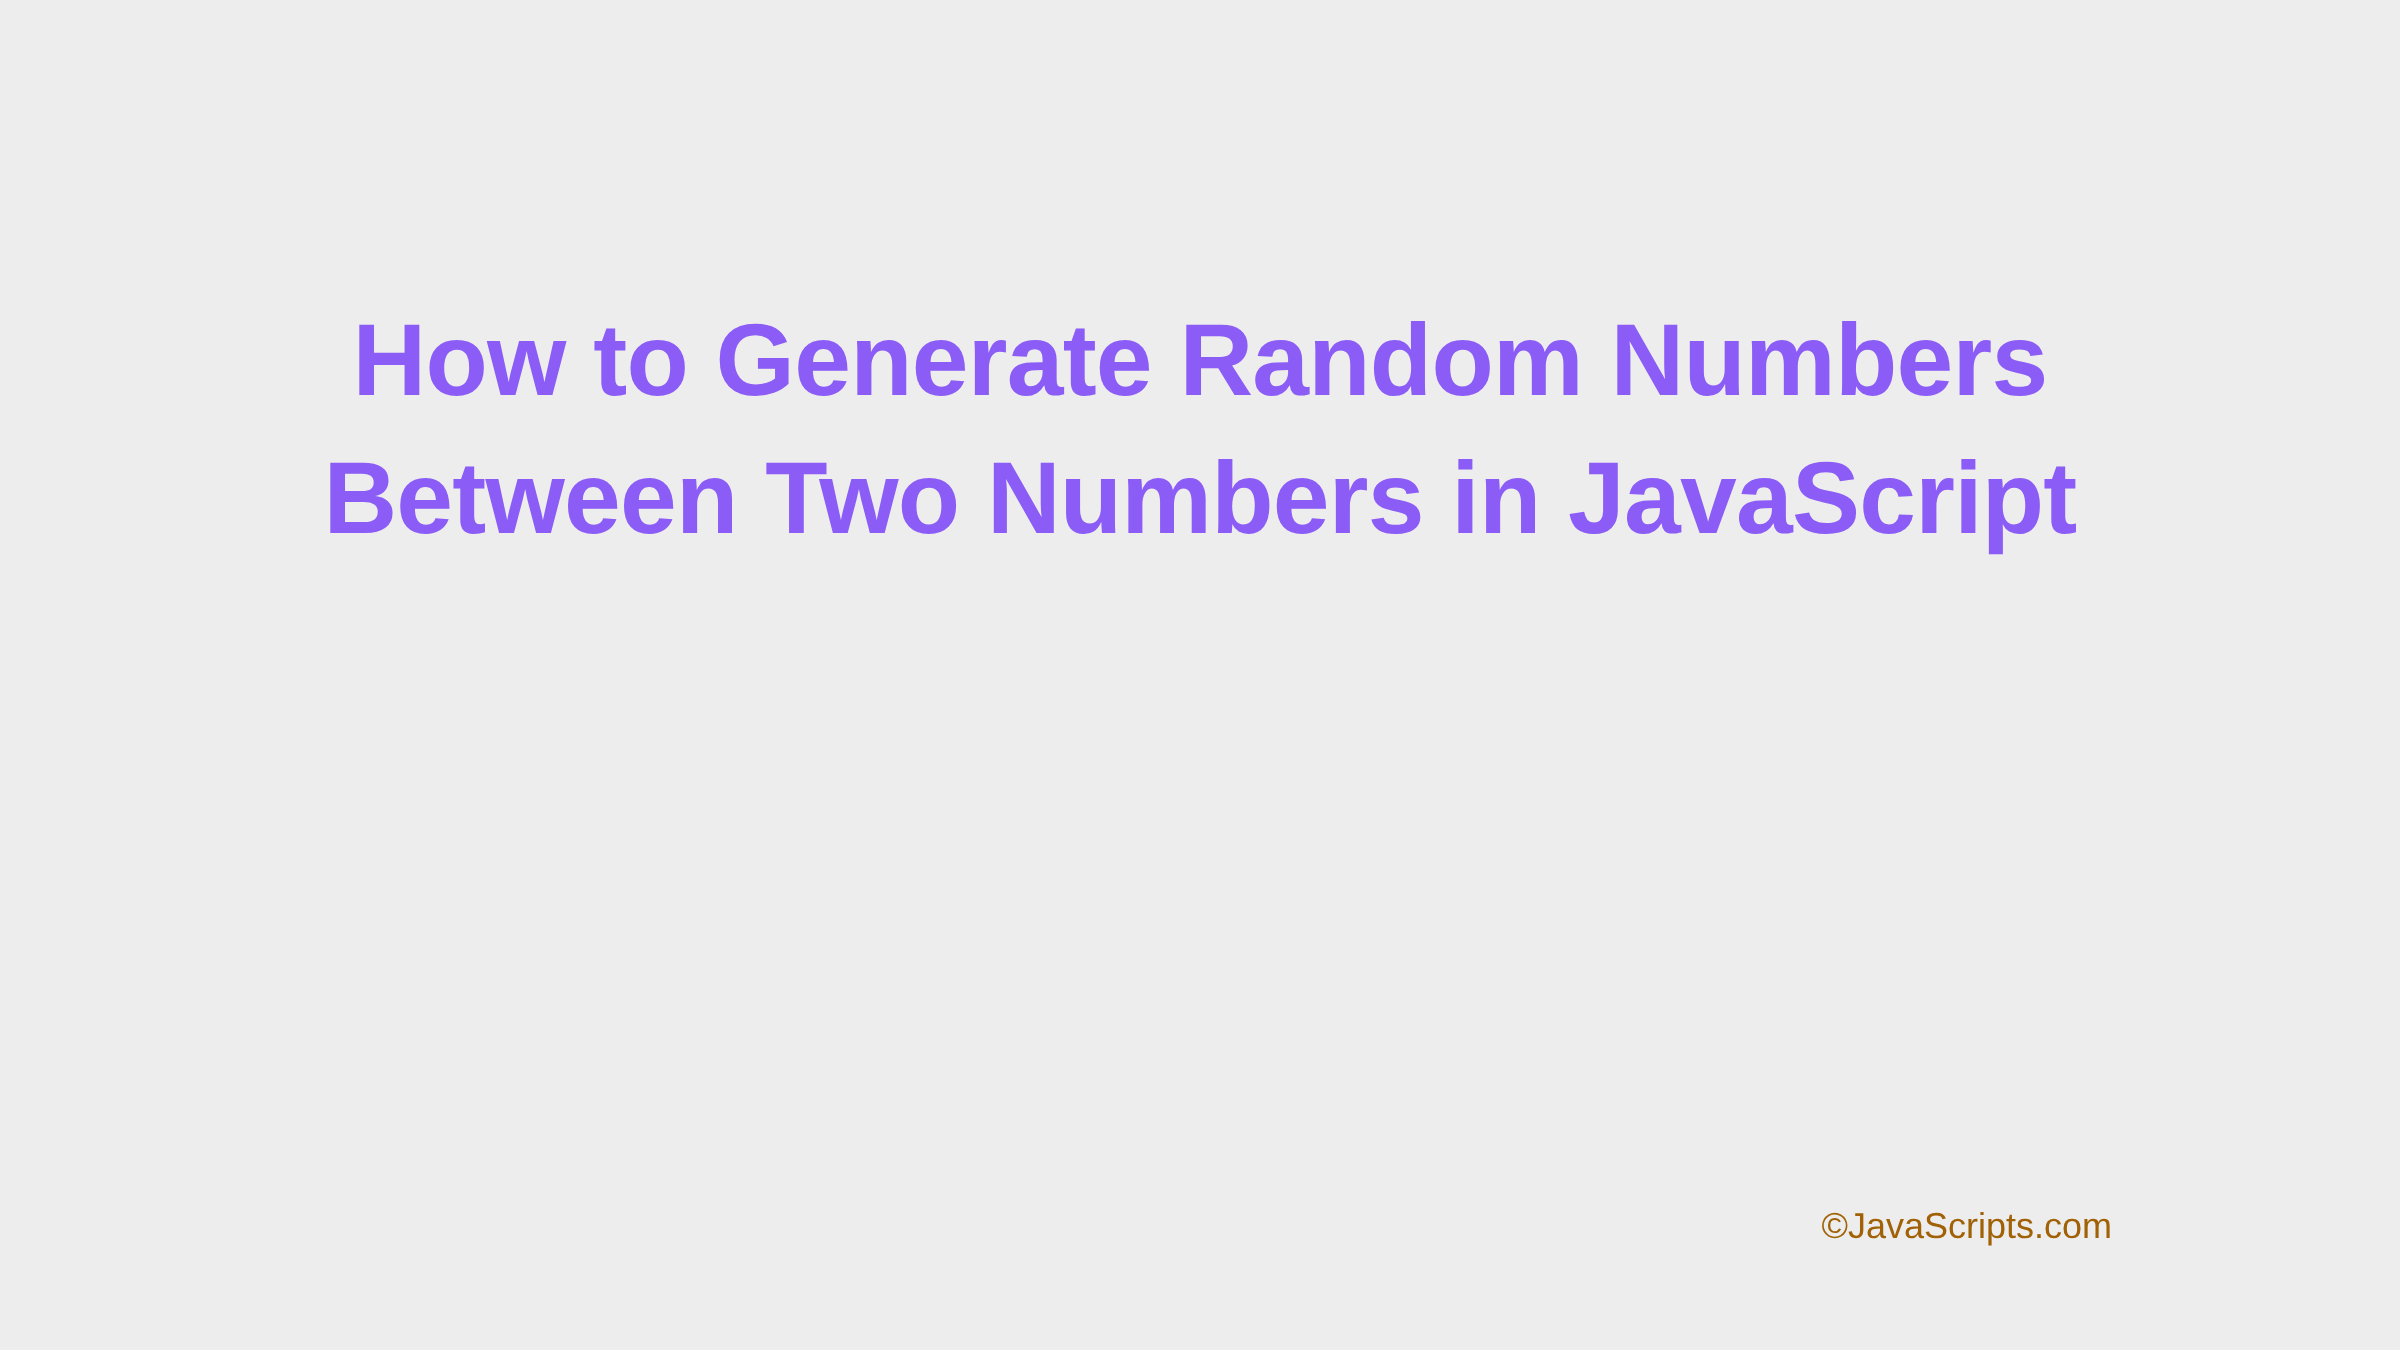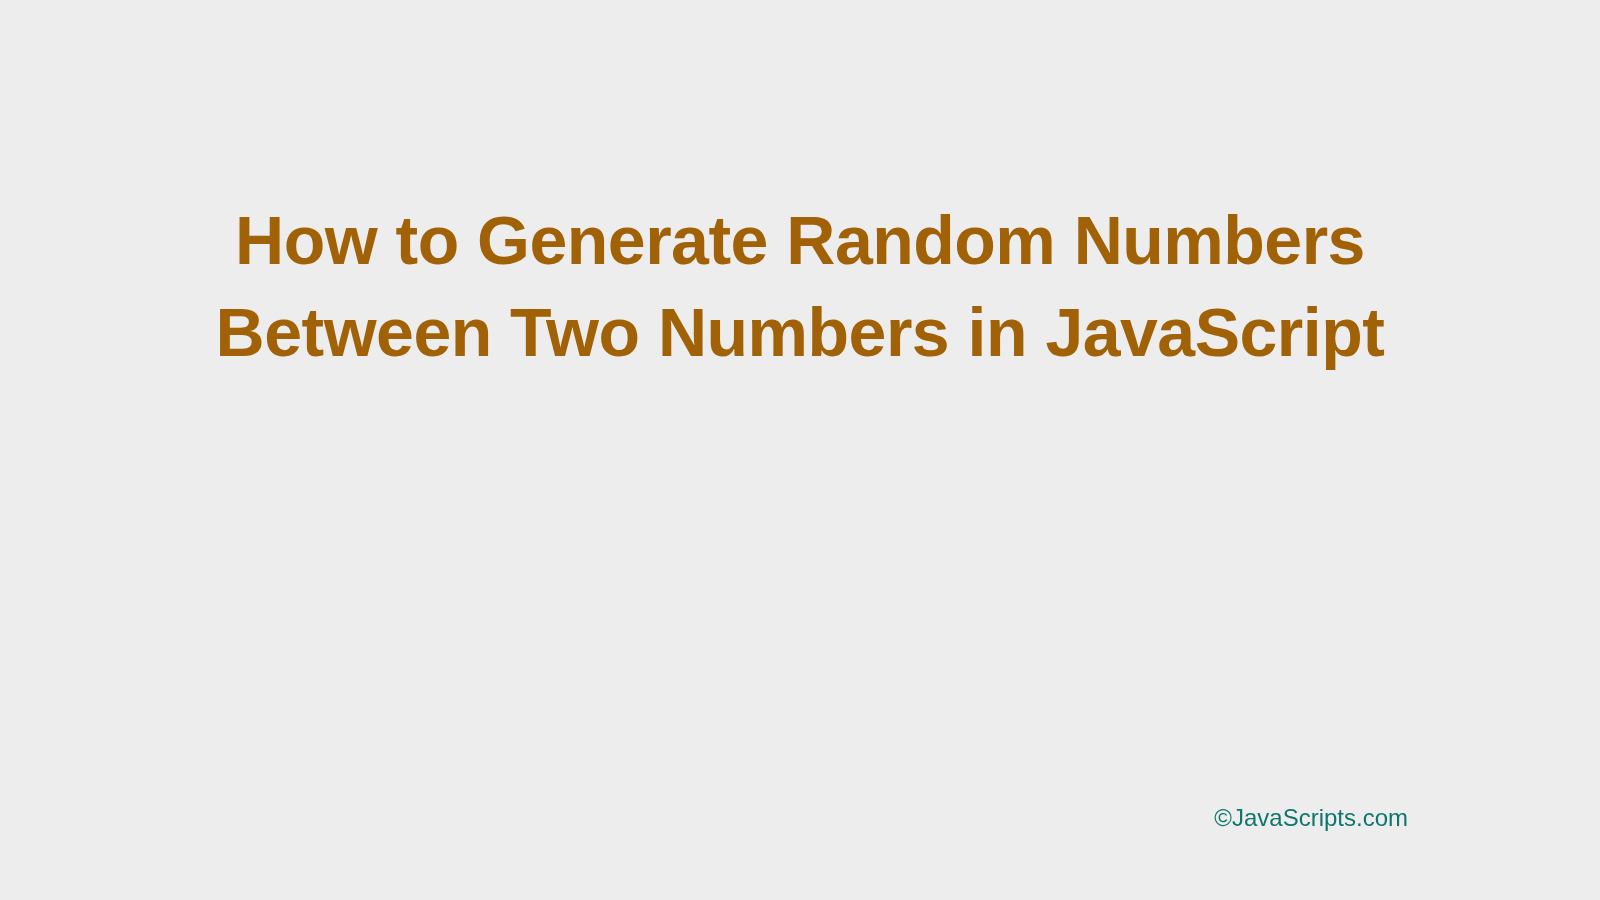--- a/index.html
+++ b/index.html
@@ -16,30 +16,30 @@
       overflow: hidden;
     }
     .title {
       position: absolute;
       width: 100%;
       top: 195px;
       text-align: center;
       font-size: 68px;
       font-weight: 700;
       line-height: 1.35;
-      color: #a16207;
+      color: #8b5cf6;
       letter-spacing: -0.5px;
       padding: 0 150px;
     }
     .attribution {
       position: absolute;
       bottom: 68px;
       right: 192px;
       font-size: 24px;
       font-weight: 500;
-      color: #0f766e;
+      color: #a16207;
     }
   </style>
 </head>
 <body>
 
 <h1 class="title">How to Generate Random Numbers Between Two Numbers in JavaScript</h1>
 <div class="attribution">©JavaScripts.com</div>
 
 </body></html>

